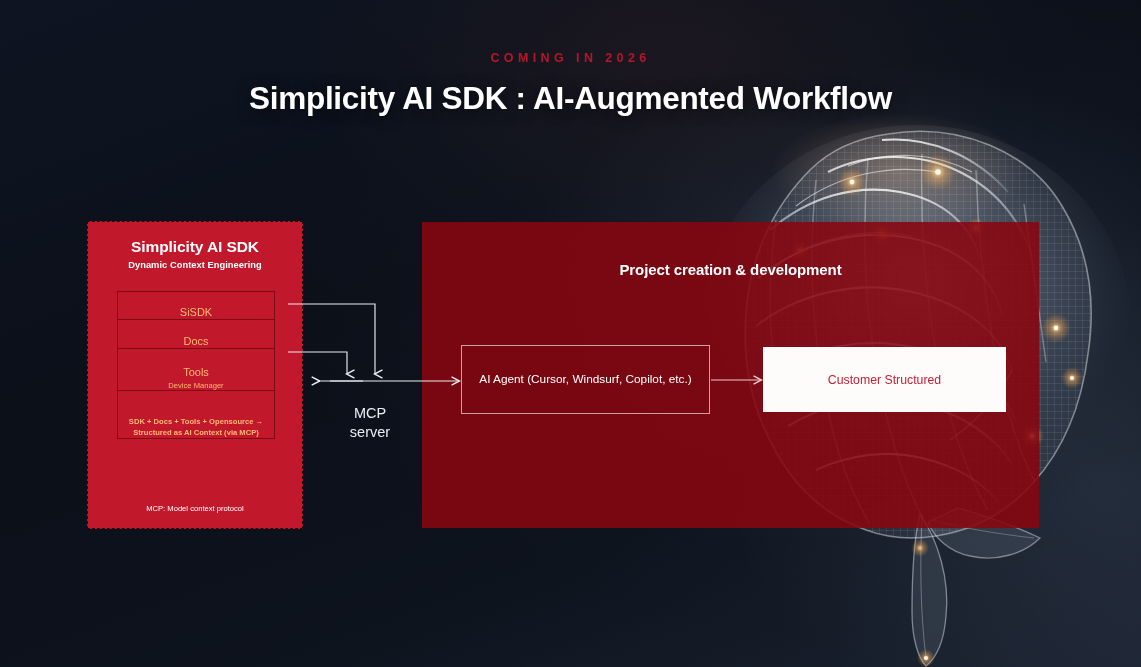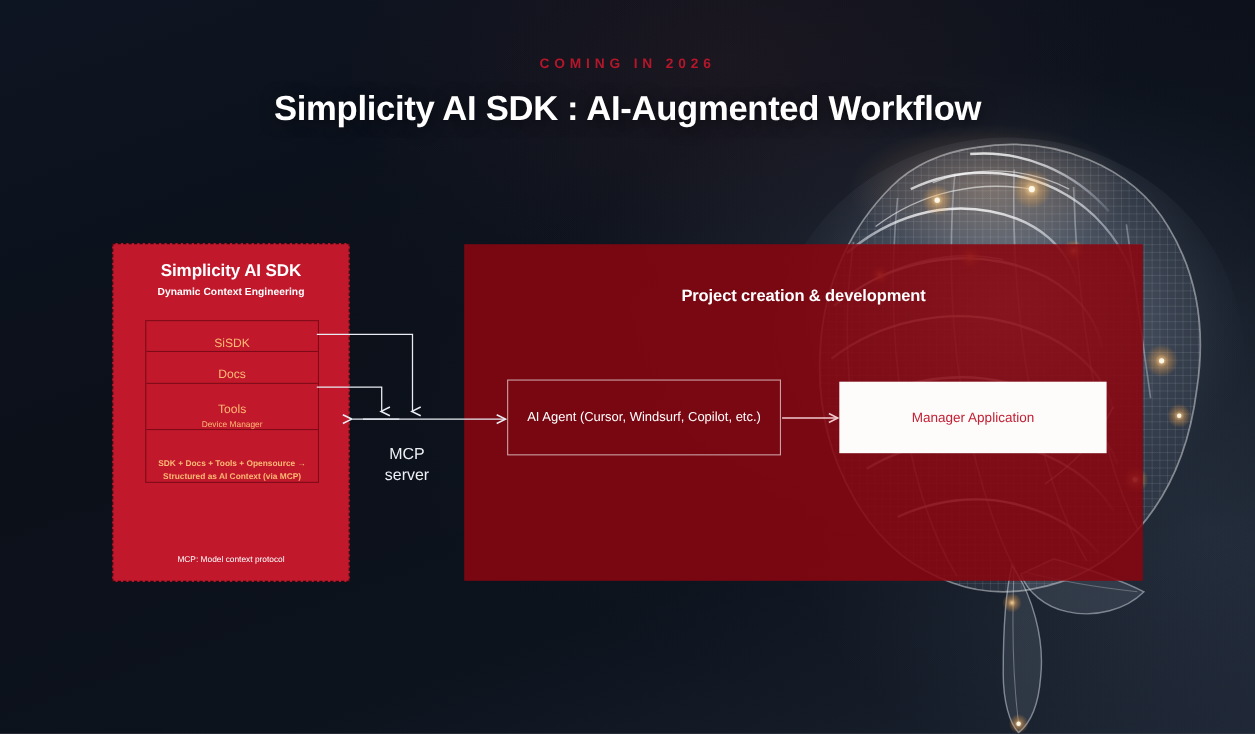--- a/index.html
+++ b/index.html
@@ -54,21 +54,21 @@
     font-size:31.5px;
     font-weight:700;
     color:#ffffff;
     letter-spacing:-0.3px;
     text-shadow:0 2px 14px rgba(0,0,0,0.55);
   }
 
   
   #sdk-panel{
     position:absolute;
-    left:102px; top:221px;
+    left:87px; top:221px;
     width:216px; height:308px;
     background:#c2182c;
     border:1.5px dashed #2a0a12;
     padding:0;
   }
   #sdk-title{
     margin-top:16px;
     text-align:center;
     color:#fff;
     font-size:15.5px;
@@ -345,16 +345,16 @@
   <div id="mcp-label">
     <div>MCP</div>
     <div>server</div>
   </div>
 
   <div id="agent-box">
     <span>AI Agent (Cursor, Windsurf, Copilot, etc.)</span>
   </div>
 
   <div id="app-box">
-    <span>Manager Application</span>
+    <span>Customer Structured</span>
   </div>
 
 </div>
 
 </body></html>

